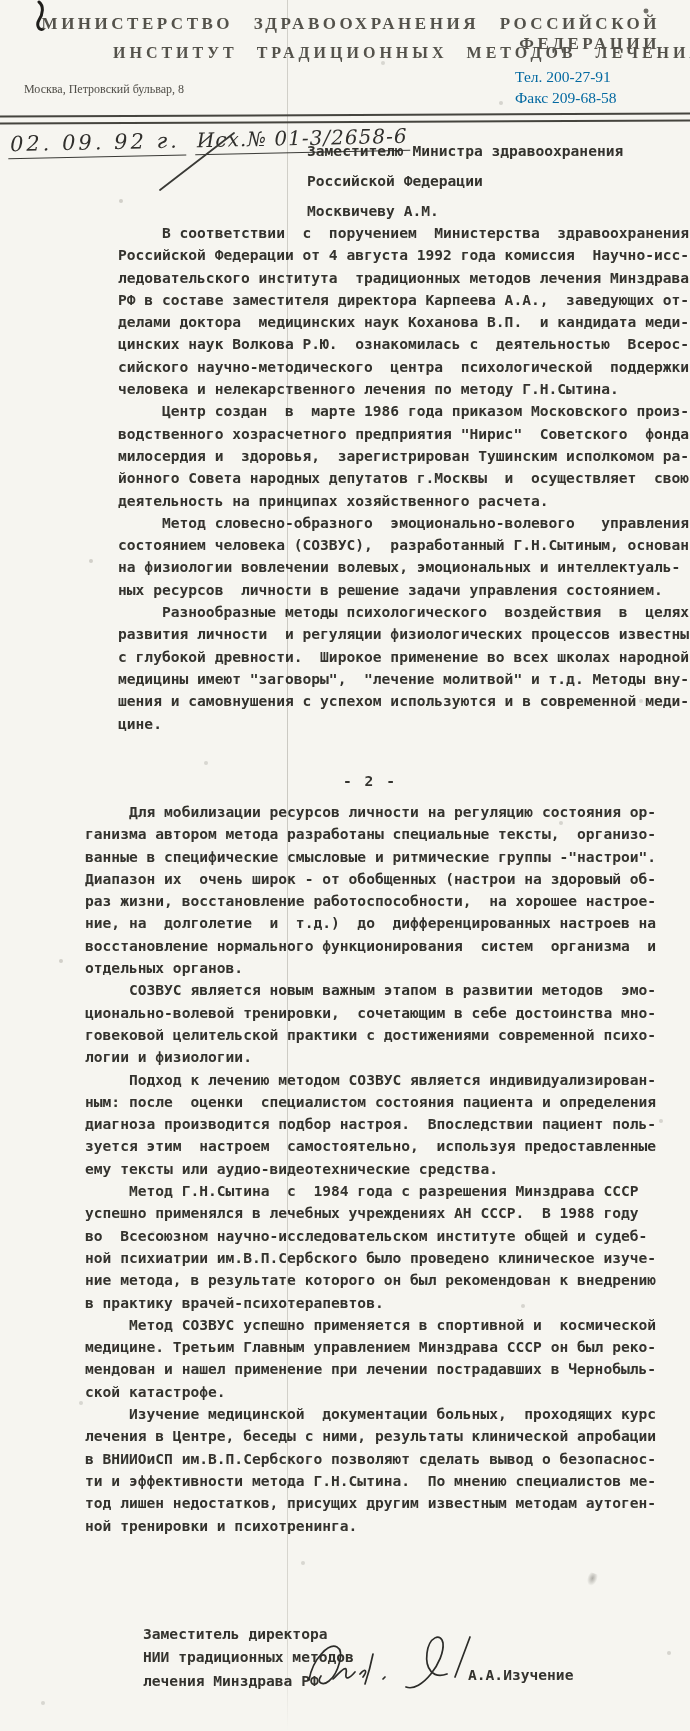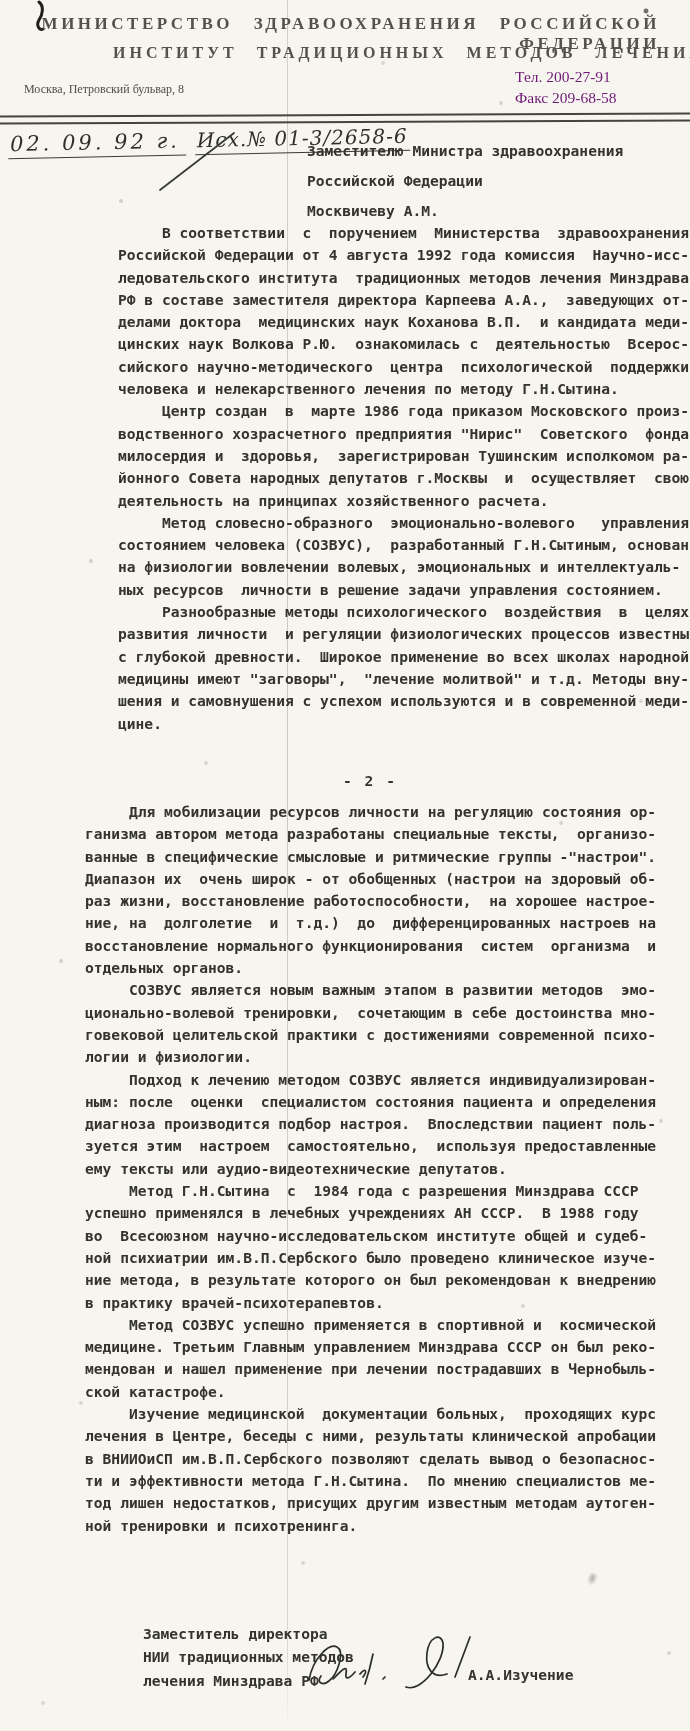--- a/index.html
+++ b/index.html
@@ -37,21 +37,21 @@
     transform:rotate(20deg);
   }
   
   .lh-line { position:absolute; left:0; width:660px; text-align:right;
     font-family:Liberation Serif, serif; font-weight:bold; color:#54524b; }
   .lh-1 { top:14px; font-size:17px; letter-spacing:3.5px; word-spacing:13px; }
   .lh-2 { top:44px; font-size:16px; letter-spacing:4px; word-spacing:11px;padding-left:45px; }
   .lh-address { position:absolute; left:24px; top:82px;
     font-family:"Liberation Serif","DejaVu Serif",serif; font-size:12px; color:#4f4d47; }
   .lh-contacts { position:absolute; left:515px; top:66px; line-height:21px;
-    font-family:"Liberation Serif","DejaVu Serif",serif; font-size:15.5px; color:#701a75; }
+    font-family:"Liberation Serif","DejaVu Serif",serif; font-size:15.5px; color:#0369a1; }
   .double-rule {
     position:absolute; left:-2px; top:114px; width:694px; height:5px;
     border-top:2.5px solid #45443e; border-bottom:2px solid #45443e;
     transform:rotate(-0.25deg);
   }
   
   .handwriting { font-family:"DejaVu Serif",serif; font-style:italic;
     color:#302f2c; }
   .reg-line { position:absolute; left:8px; top:128px; transform:rotate(-1.2deg); }
   .reg-date { display:inline-block; font-size:21px; letter-spacing:3px;
@@ -150,21 +150,21 @@
 восстановление нормального функционирования  систем  организма  и
 отдельных органов.</p>
     <p class="para">     СОЗВУС является новым важным этапом в развитии методов  эмо-
 ционально-волевой тренировки,  сочетающим в себе достоинства мно-
 говековой целительской практики с достижениями современной психо-
 логии и физиологии.</p>
     <p class="para">     Подход к лечению методом СОЗВУС является индивидуализирован-
 ным: после  оценки  специалистом состояния пациента и определения
 диагноза производится подбор настроя.  Впоследствии пациент поль-
 зуется этим  настроем  самостоятельно,  используя предоставленные
-ему тексты или аудио-видеотехнические депутатов.</p>
+ему тексты или аудио-видеотехнические средства.</p>
     <p class="para">     Метод Г.Н.Сытина  с  1984 года с разрешения Минздрава СССР
 успешно применялся в лечебных учреждениях АН СССР.  В 1988 году
 во  Всесоюзном научно-исследовательском институте общей и судеб-
 ной психиатрии им.В.П.Сербского было проведено клиническое изуче-
 ние метода, в результате которого он был рекомендован к внедрению
 в практику врачей-психотерапевтов.</p>
     <p class="para">     Метод СОЗВУС успешно применяется в спортивной и  космической
 медицине. Третьим Главным управлением Минздрава СССР он был реко-
 мендован и нашел применение при лечении пострадавших в Чернобыль-
 ской катастрофе.</p>

